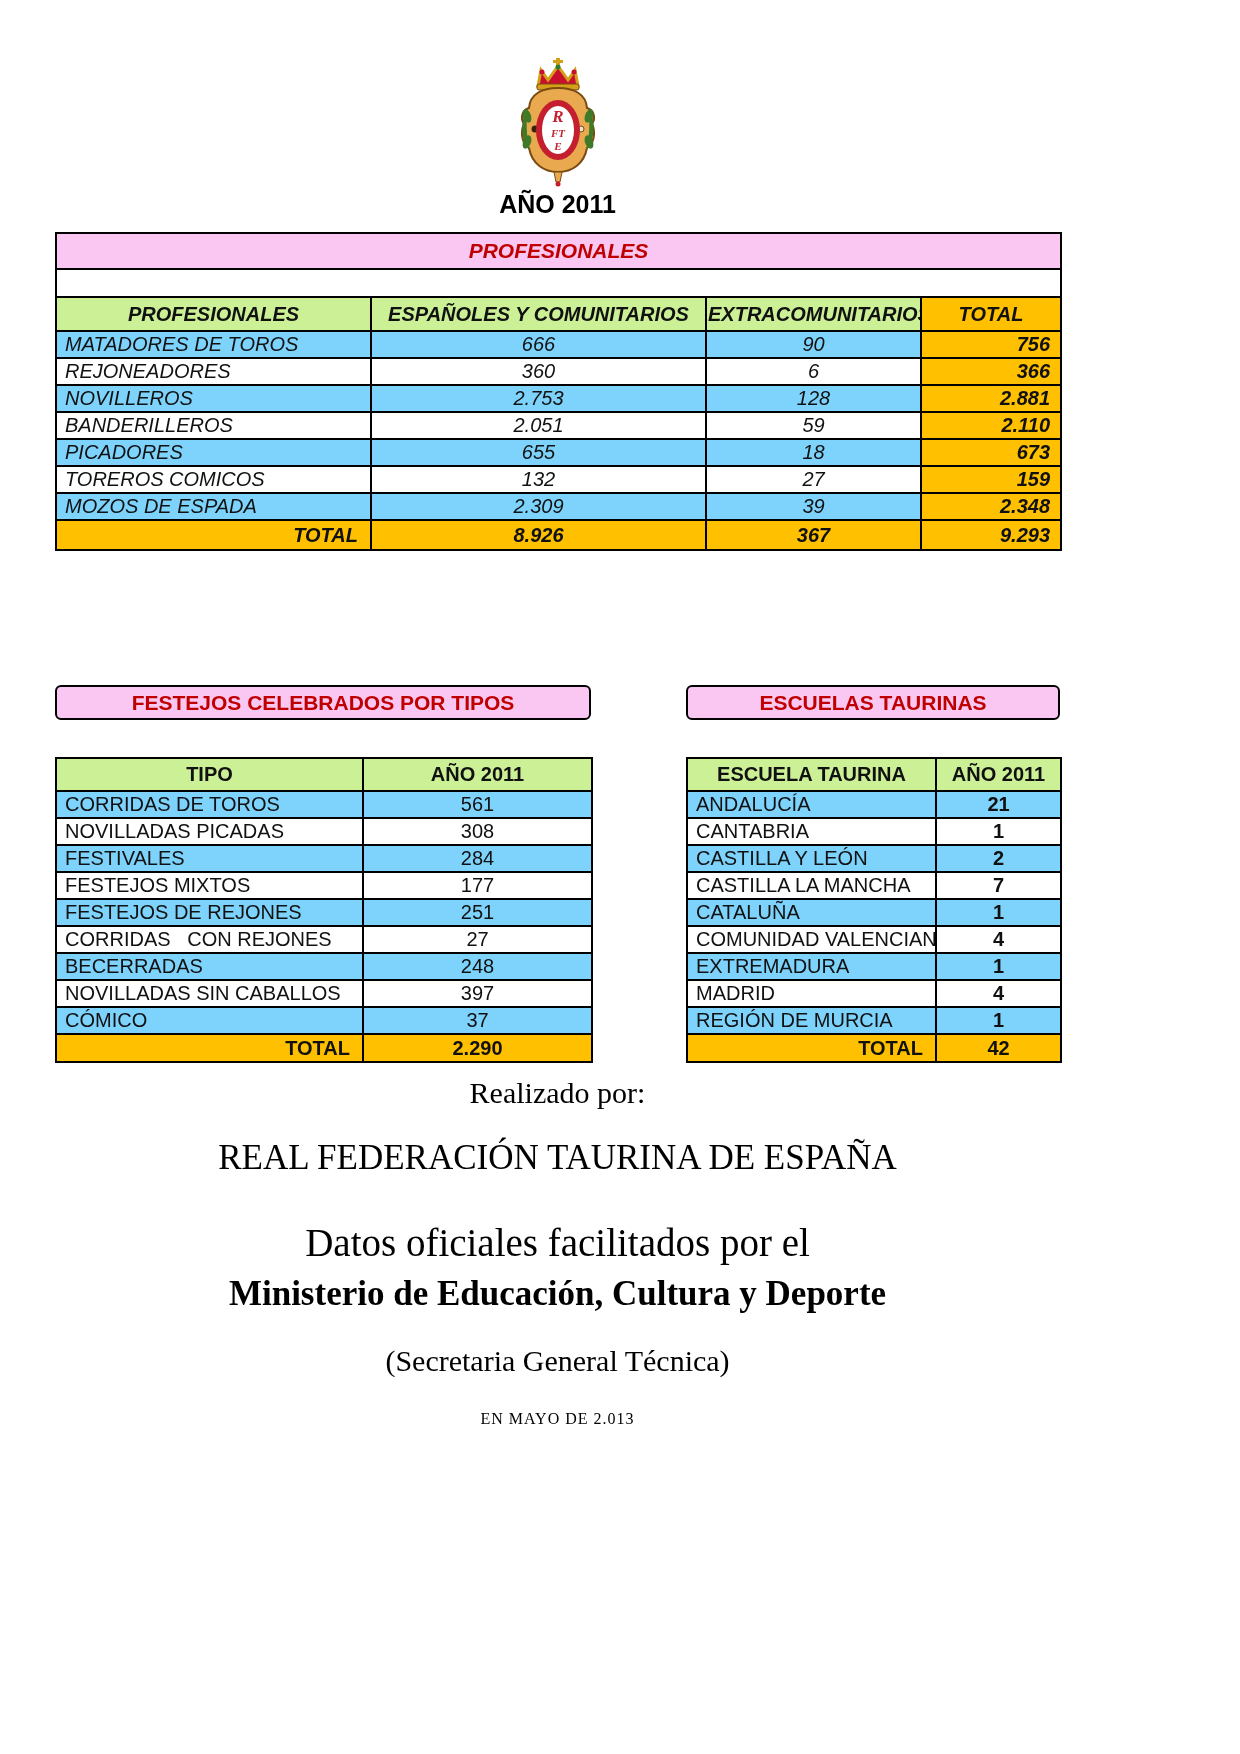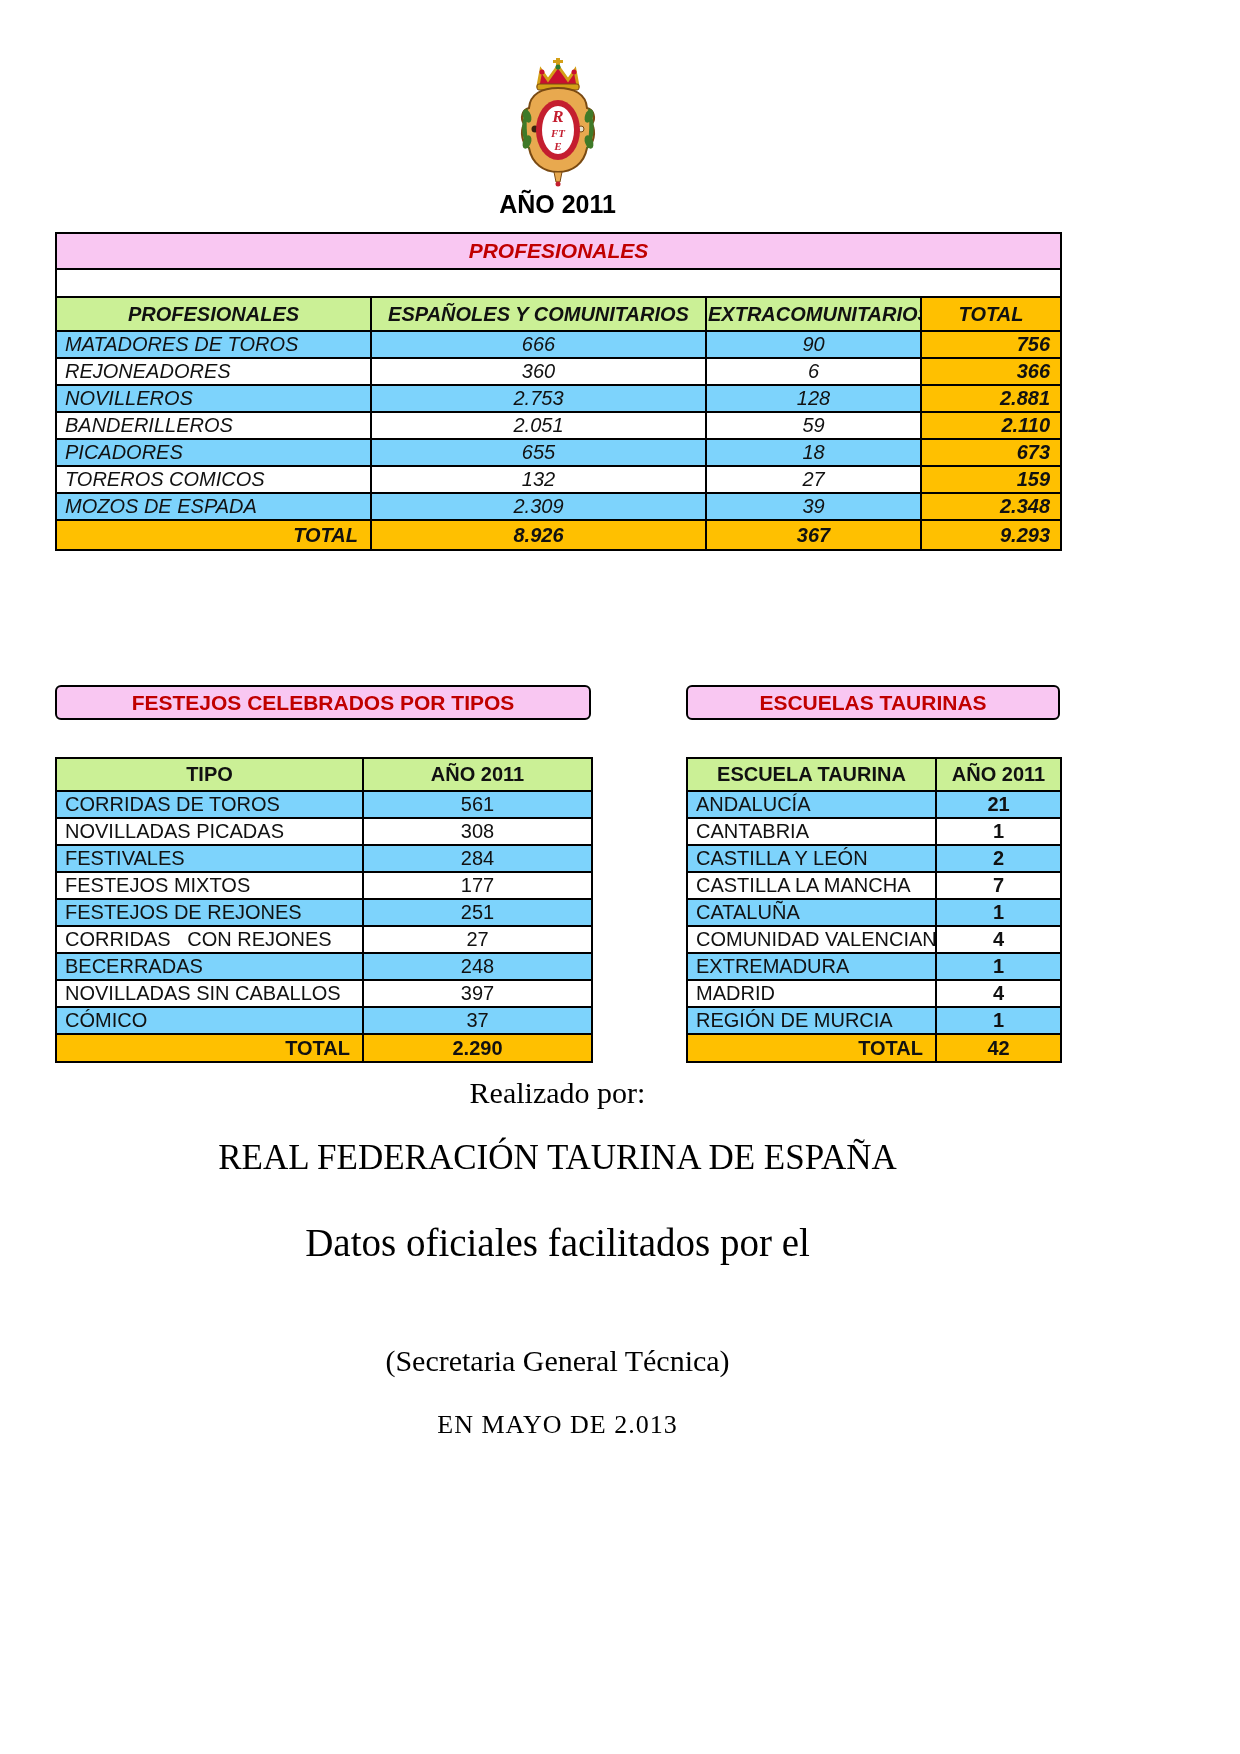--- a/index.html
+++ b/index.html
@@ -61,21 +61,21 @@
   
   .fline {
     position:absolute; left:55px; width:1005px; text-align:center;
     font-family:"Liberation Serif","DejaVu Serif",serif; color:#000;
   }
   .f1 { top:1076px; font-size:30px; }
   .f2 { top:1138px; font-size:35px; font-weight:normal; }
   .f3 { top:1220px; font-size:39px; }
   .f4 { top:1274px; font-size:35px; font-weight:bold; }
   .f5 { top:1344px; font-size:30px; }
-  .f6 { top:1410px; font-size:26px; letter-spacing:1px; }
+  .f6 { top:1410px; font-size:16px; letter-spacing:1px; }
 </style>
 </head>
 <body>
 
 <div class="page">
 
   <div class="logo">
     <svg width="88" height="132" viewBox="0 0 88 132">
 
       <rect x="42" y="2" width="4" height="8" fill="#D4A017"></rect>
@@ -334,16 +334,17 @@
         </tr>
       </tbody>
         </table>
     </div>
 
   </div>
 
   <div class="fline f1">Realizado por:</div>
   <div class="fline f2">REAL FEDERACIÓN TAURINA DE ESPAÑA</div>
   <div class="fline f3">Datos oficiales facilitados por el</div>
+  <div class="fline f4">Ministerio de Educación, Cultura y Deporte</div>
   <div class="fline f5">(Secretaria General Técnica)</div>
   <div class="fline f6">EN MAYO DE 2.013</div>
 
 </div>
 
 </body></html>

